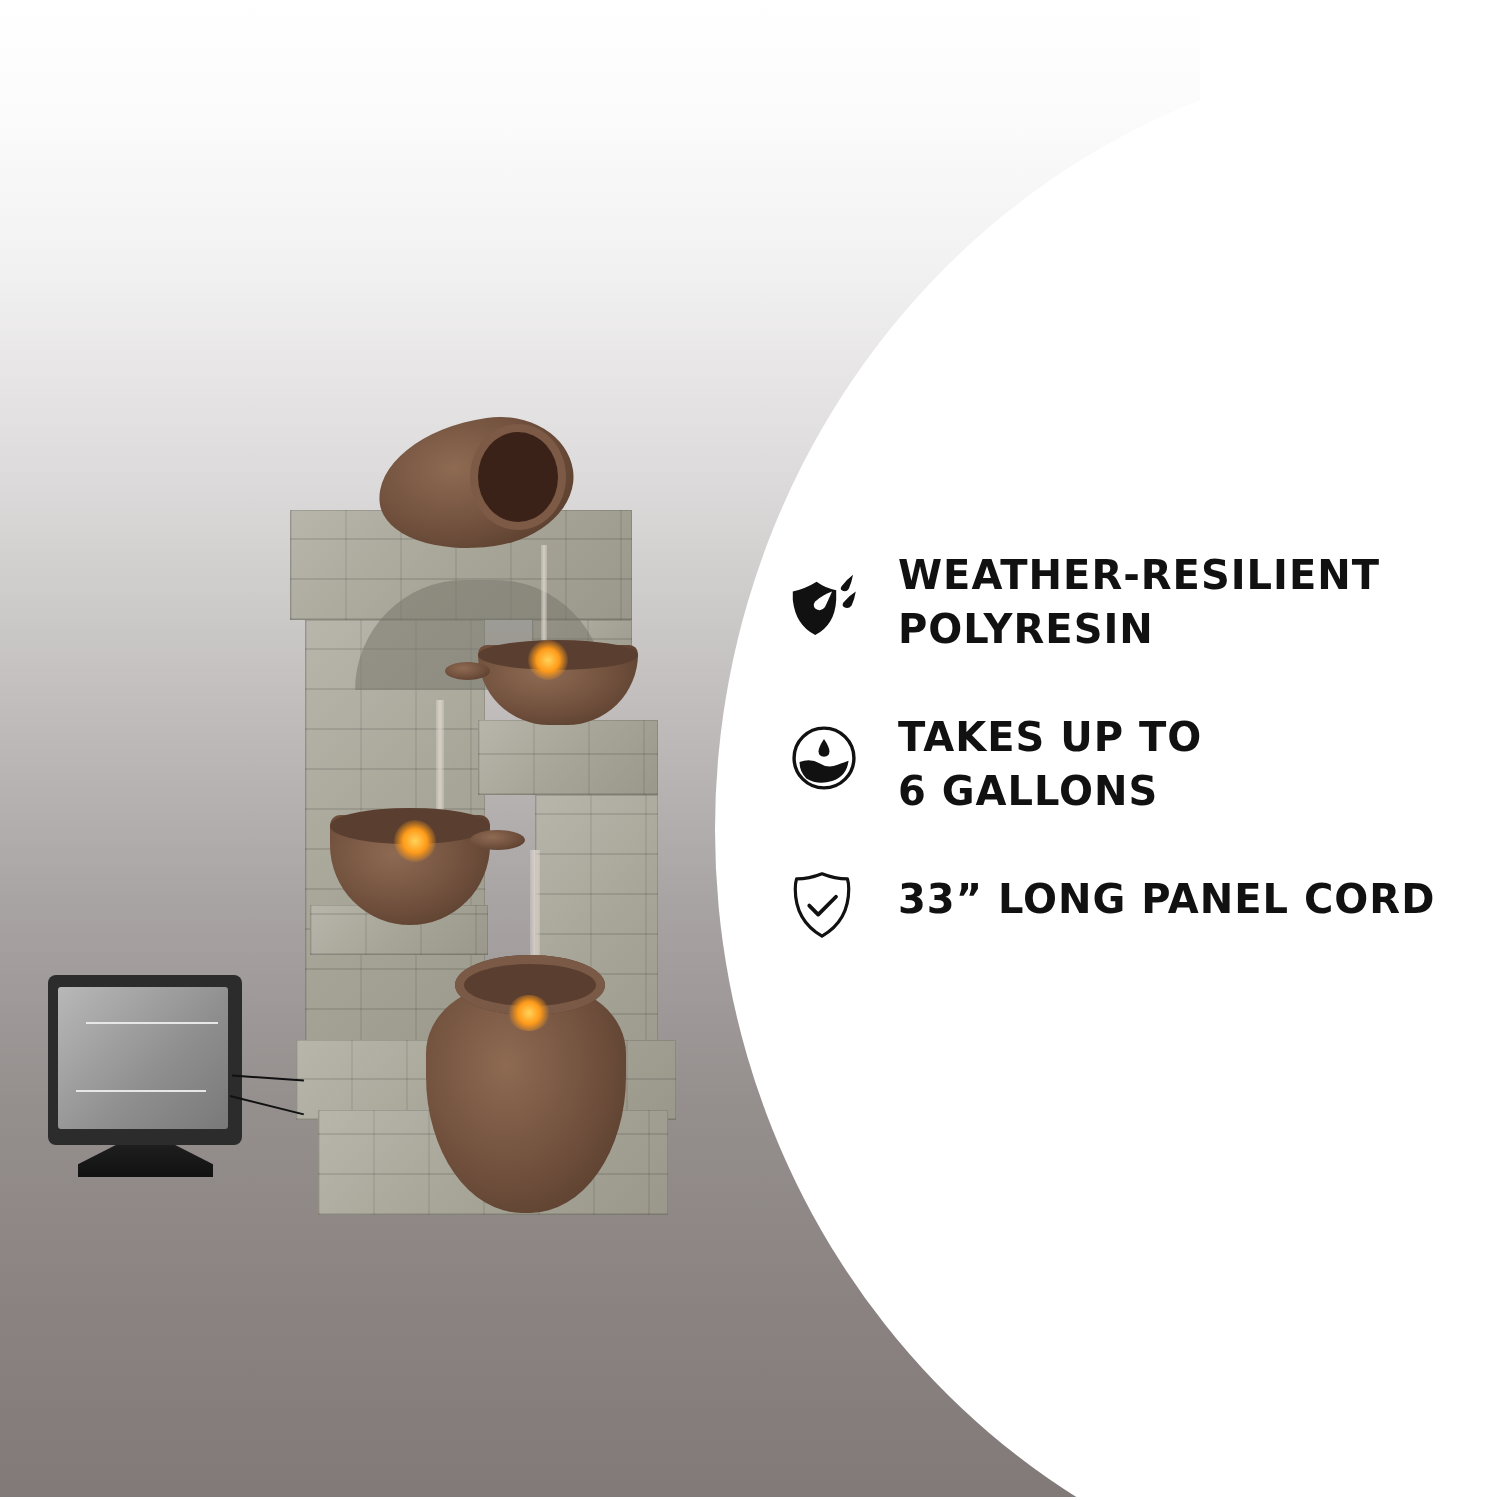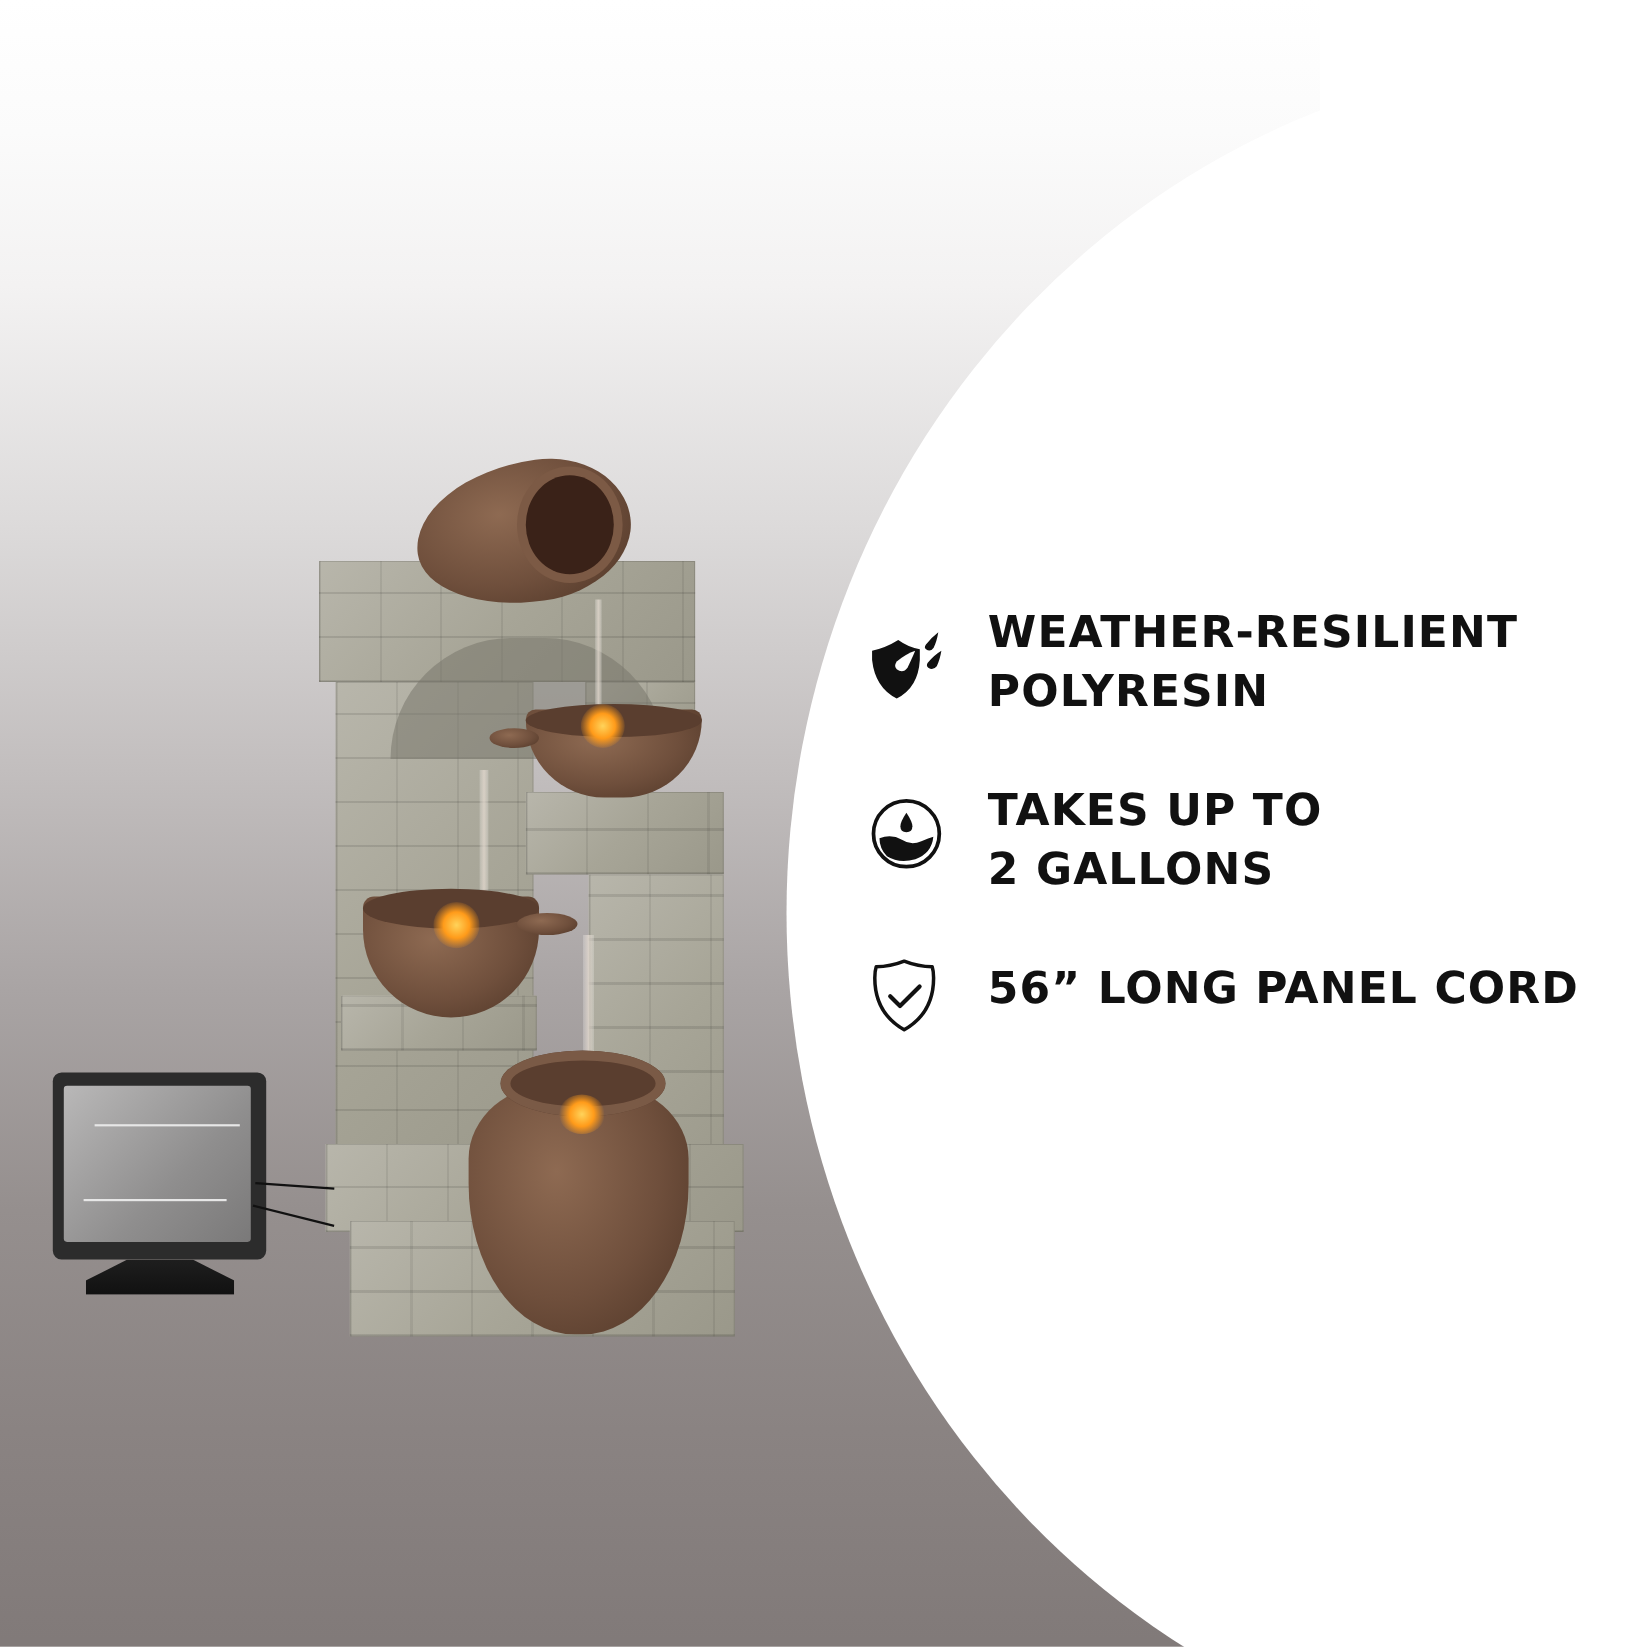--- a/index.html
+++ b/index.html
@@ -137,23 +137,23 @@
 POLYRESIN</div>
   </div>
 
   <div class="feature" style="top:162px;">
     <svg class="feature-icon" viewBox="0 0 100 100" style="top:14px; width:68px; height:68px;">
       <circle cx="50" cy="50" r="44" fill="none" stroke="#111" stroke-width="5"></circle>
       <path d="M50 22 Q42 34 42 40 Q42 48 50 48 Q58 48 58 40 Q58 34 50 22 Z" fill="#111"></path>
       <path d="M14 56 Q30 50 44 58 Q56 66 70 60 Q80 56 86 54 Q84 76 62 84 Q40 90 24 80 Q14 70 14 56 Z" fill="#111"></path>
     </svg>
     <div class="feature-text" style="top:0px;">TAKES UP TO
-2 GALLONS</div>
+6 GALLONS</div>
   </div>
 
   <div class="feature" style="top:322px;">
     <svg class="feature-icon" viewBox="0 0 100 110" style="top:0px; width:64px; height:70px;">
       <path d="M50 6 Q70 14 90 14 Q92 20 92 30 Q92 80 50 104 Q8 80 8 30 Q8 20 10 14 Q30 14 50 6 Z" fill="none" stroke="#111" stroke-width="5" stroke-linejoin="round"></path>
       <path d="M30 56 L44 70 L72 42" fill="none" stroke="#111" stroke-width="6" stroke-linecap="round" stroke-linejoin="round"></path>
     </svg>
-    <div class="feature-text" style="top:2px; white-space:nowrap;">56” LONG PANEL CORD</div>
+    <div class="feature-text" style="top:2px; white-space:nowrap;">33” LONG PANEL CORD</div>
   </div>
 </div>
 
 </body></html>

